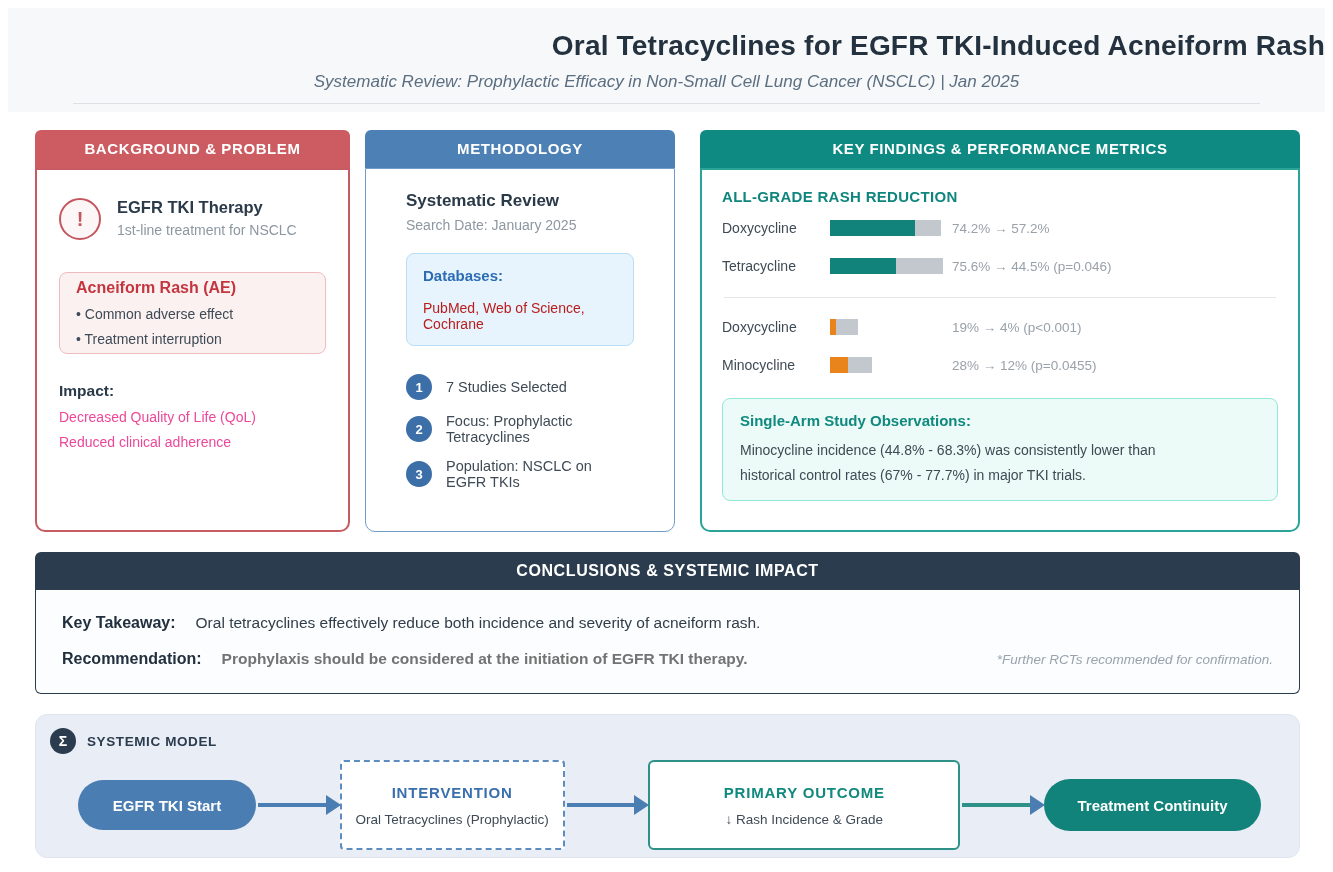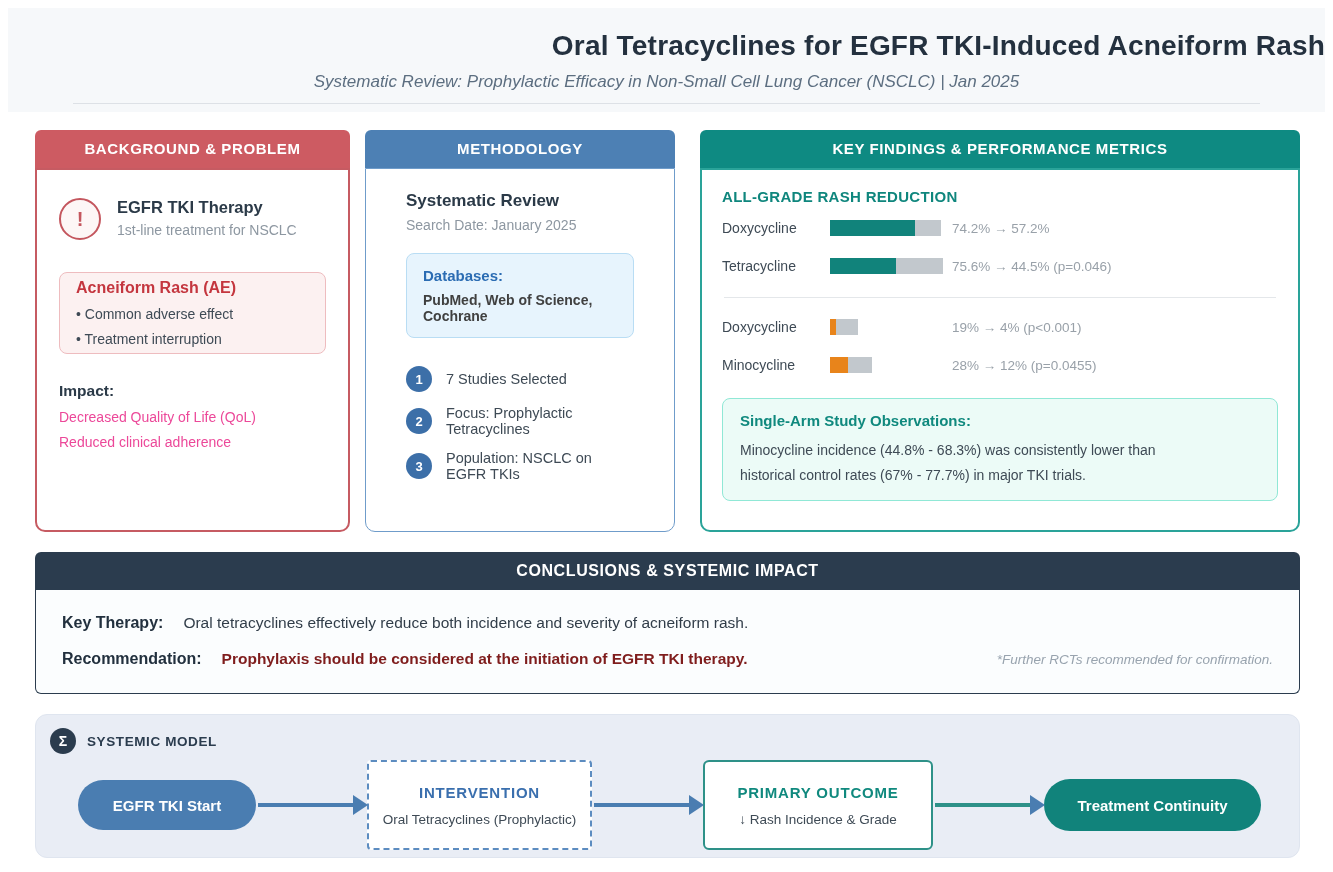--- a/index.html
+++ b/index.html
@@ -42,21 +42,21 @@
   .rash-title { font-size:16px; font-weight:bold; color:#c4363f; }
   .rash-bullet { font-size:14px; color:#3e4a55; margin-top:9px; }
   .impact-label { margin-top:28px; font-size:15.5px; font-weight:bold; color:#2b3a48; }
   .impact-line { font-size:14px; color:#ec4899; margin-top:9px; }
 
   
   .meth-title { font-size:17px; font-weight:bold; color:#2b3a48; }
   .meth-sub { font-size:14px; color:#8d97a1; margin-top:6px; }
   .db-box { margin-top:20px; background:#e7f4fd; border:1px solid #b9ddf4; border-radius:8px; padding:13px 16px; }
   .db-label { font-size:15px; font-weight:bold; color:#2b6cb3; }
-  .db-list { font-size:14px; color:#404040; margin-top:8px;font-weight:bold; }
+  .db-list { font-size:14px; color:#b91c1c; margin-top:16px; }
   .steps { margin-top:28px; }
   .step { display:flex; align-items:center; margin-bottom:13px; }
   .step-num { width:26px; height:26px; border-radius:50%; background:#3c6fa8; color:#fff;
               font-size:13px; font-weight:bold; display:flex; align-items:center; justify-content:center; flex:0 0 26px; }
   .step-label { margin-left:14px; font-size:14.5px; color:#3e4a55; }
 
   
   .section-title { font-size:15px; font-weight:bold; color:#0f867d; letter-spacing:0.3px; }
   .metric-row { display:flex; align-items:center; height:30px; margin-top:8px; }
   .metric-label { width:108px; font-size:14px; color:#3e4a55; }
@@ -73,38 +73,38 @@
   .conclusions-header { position:absolute; top:552px; left:35px; width:1265px; height:38px; line-height:38px;
                         background:#2b3c4e; color:#ffffff; text-align:center; font-size:16px; font-weight:bold;
                         letter-spacing:0.6px; border-radius:6px 6px 0 0; }
   .conclusions-body { position:absolute; top:590px; left:35px; width:1265px; height:104px;
                       background:#fbfdfe; border:1.5px solid #2b3c4e; border-top:none; border-radius:0 0 6px 6px;
                       padding:18px 26px 0 26px; }
   .concl-line { display:flex; align-items:baseline; margin-top:6px; }
   .concl-line + .concl-line { margin-top:18px; }
   .concl-label { font-size:16px; font-weight:bold; color:#22303e; margin-right:20px; white-space:nowrap; }
   .concl-text { font-size:15.5px; color:#313d49; }
-  .concl-reco { font-size:15.5px; font-weight:bold; color:#7f1d1d; }
+  .concl-reco { font-size:15.5px; font-weight:bold; color:#737373; }
   .concl-footnote { margin-left:auto; font-size:13.5px; font-style:italic; color:#98a3ae; }
 
   
   .model-panel { position:absolute; top:714px; left:35px; width:1265px; height:144px;
                  background:#e9edf5; border:1px solid #dfe5ef; border-radius:12px; }
   .model-head { position:absolute; top:13px; left:14px; display:flex; align-items:center; }
   .sigma-circle { width:26px; height:26px; border-radius:50%; background:#2b3c4e; color:#fff;
                   font-size:14px; font-weight:bold; display:flex; align-items:center; justify-content:center; }
   .model-title { margin-left:11px; font-size:13.5px; font-weight:bold; color:#2b3c4e; letter-spacing:0.6px; }
   .flow { position:absolute; top:42px; left:42px; right:38px; height:96px; display:flex; align-items:center; }
   .flow-pill { height:50px; border-radius:25px; color:#ffffff; font-size:15px; font-weight:bold;
                display:flex; align-items:center; justify-content:center; }
   .pill-blue { width:178px; background:#4a7db1; }
   .pill-teal { width:217px; height:52px; border-radius:26px; background:#11837b; }
   .flow-box { height:90px; background:#ffffff; display:flex; flex-direction:column; align-items:center; justify-content:center; }
   .box-intervention { width:225px; border:2px dashed #5c8cc0; border-radius:4px; }
-  .box-outcome { width:230px; border:2px solid #2e9188; border-radius:6px; }
+  .box-outcome { width:312px; border:2px solid #2e9188; border-radius:6px; }
   .flow-box-title { font-size:15px; font-weight:bold; letter-spacing:0.8px; }
   .box-intervention .flow-box-title { color:#3a6fae; }
   .box-outcome .flow-box-title { color:#10897e; }
   .flow-box-sub { font-size:13.5px; color:#3e4a55; margin-top:11px; }
   .flow-arrow { flex:1; height:4px; position:relative; margin:0 2px; }
   .arrow-blue { background:#4a7db1; }
   .arrow-teal { background:#2e9188; }
   .flow-arrow::after { content:""; position:absolute; right:-3px; top:-8px;
                        border-top:10px solid transparent; border-bottom:10px solid transparent;
                        border-left:15px solid #4a7db1; }
@@ -223,21 +223,21 @@
           <div class="singlearm-body">Minocycline incidence (44.8% - 68.3%) was consistently lower than historical control rates (67% - 77.7%) in major TKI trials.</div>
         </div>
 
       </div>
     </div>
   </div>
 
   <div class="conclusions-header">CONCLUSIONS &amp; SYSTEMIC IMPACT</div>
   <div class="conclusions-body">
     <div class="concl-line">
-      <span class="concl-label">Key Therapy:</span>
+      <span class="concl-label">Key Takeaway:</span>
       <span class="concl-text">Oral tetracyclines effectively reduce both incidence and severity of acneiform rash.</span>
     </div>
     <div class="concl-line">
       <span class="concl-label">Recommendation:</span>
       <span class="concl-reco">Prophylaxis should be considered at the initiation of EGFR TKI therapy.</span>
       <span class="concl-footnote">*Further RCTs recommended for confirmation.</span>
     </div>
   </div>
 
   <div class="model-panel">

